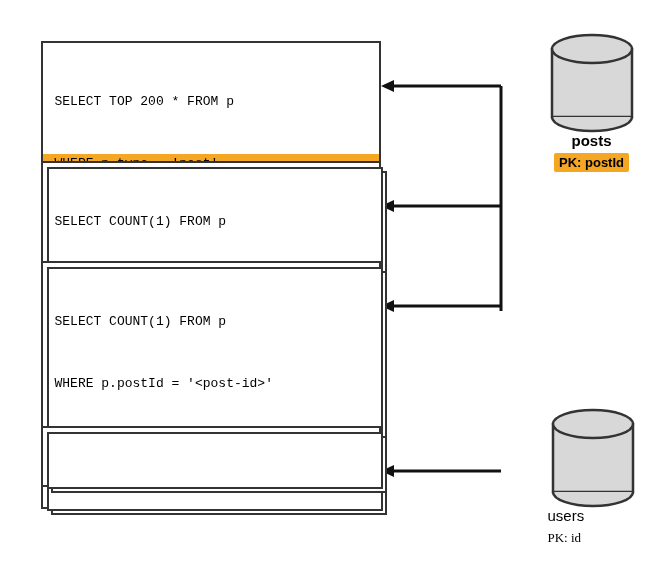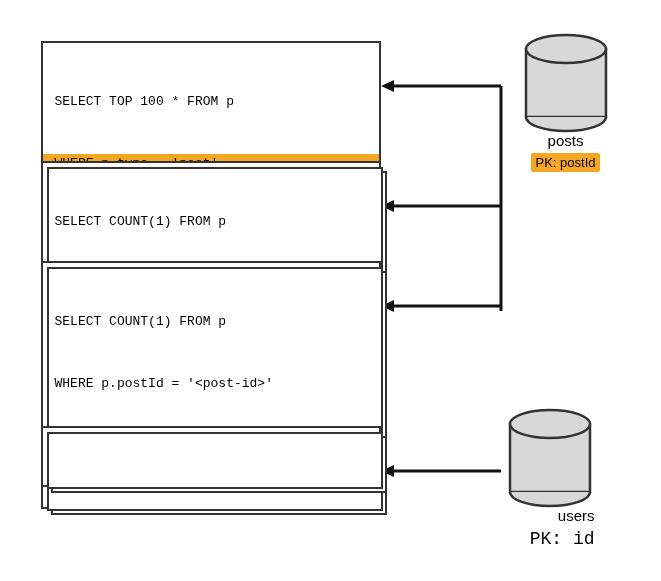--- a/index.html
+++ b/index.html
@@ -97,61 +97,61 @@
     <polygon points="383,189 370,195 383,201" fill="#111"></polygon>
 
     <line x1="490" y1="295" x2="380" y2="295" stroke="#111" stroke-width="3"></line>
     <polygon points="383,289 370,295 383,301" fill="#111"></polygon>
 
     <line x1="490" y1="460" x2="380" y2="460" stroke="#111" stroke-width="3"></line>
     <polygon points="383,454 370,460 383,466" fill="#111"></polygon>
   </svg>
 
   <div class="query-box" style="left:30px; top:30px; width:340px;">
-    <span style="display:block;">SELECT TOP 100 * FROM p</span>
+    <span style="display:block;">SELECT TOP 200 * FROM p</span>
     <span class="highlight-line" style="display:block;">WHERE p.type = 'post'</span>
     <span class="highlight-line" style="display:block;">ORDER BY p.creationDate DESC</span>
   </div>
 
   <div class="query-box stacked stacked2" style="left:30px; top:150px; width:340px; z-index:1;">
     <span style="display:block;">SELECT COUNT(1) FROM p</span>
     <span style="display:block;">WHERE p.postId = '&lt;post-id&gt;'</span>
     <span style="display:block;">AND p.type = 'comment'</span>
   </div>
 
   <div class="query-box stacked stacked2" style="left:30px; top:250px; width:340px; z-index:1;">
     <span style="display:block;">SELECT COUNT(1) FROM p</span>
     <span style="display:block;">WHERE p.postId = '&lt;post-id&gt;'</span>
     <span style="display:block;">AND p.type = 'like'</span>
   </div>
 
   <div class="query-box stacked stacked2" style="left:30px; top:415px; width:340px; z-index:1;">
   </div>
 
-  <div class="db-cylinder" style="position:absolute; left:510px; top:20px; align-items:center;">
+  <div class="db-cylinder" style="position:absolute; left:536px; top:20px; align-items:center;font-weight:bold;">
 
     <svg width="90" height="105">
 
       <rect x="5" y="18" width="80" height="68" fill="#d8d8d8" stroke="#333" stroke-width="2.5"></rect>
 
       <ellipse cx="45" cy="18" rx="40" ry="14" fill="#d8d8d8" stroke="#333" stroke-width="2.5"></ellipse>
 
       <path d="M5,86 A40,14 0 0,0 85,86" fill="#d8d8d8" stroke="#333" stroke-width="2.5"></path>
     </svg>
     <div style="font-family:Arial,sans-serif; font-size:15px; margin-top:-4px; text-align:center;">posts</div>
     <div style="margin-top:5px; text-align:left;">
       <span style="background:#f5a623; padding:2px 5px; border-radius:2px; font-family:Arial,sans-serif; font-size:13px;">PK: postId</span>
     </div>
   </div>
 
-  <div class="db-cylinder" style="position:absolute; left:494px; top:395px; align-items:flex-end;">
+  <div class="db-cylinder" style="position:absolute; left:537px; top:395px; align-items:flex-start;">
     <svg width="90" height="105">
       <rect x="5" y="18" width="80" height="68" fill="#d8d8d8" stroke="#333" stroke-width="2.5"></rect>
       <ellipse cx="45" cy="18" rx="40" ry="14" fill="#d8d8d8" stroke="#333" stroke-width="2.5"></ellipse>
       <path d="M5,86 A40,14 0 0,0 85,86" fill="#d8d8d8" stroke="#333" stroke-width="2.5"></path>
     </svg>
     <div style="font-family:Arial,sans-serif; font-size:15px; margin-top:-4px; text-align:center;">users</div>
     <div style="margin-top:5px; text-align:center;">
-      <span style="font-family:Liberation Mono, monospace; font-size:18px;">PK: id</span>
+      <span style="font-family:Liberation Serif, serif; font-size:13px;">PK: id</span>
     </div>
   </div>
 
 </div>
 
 </body></html>

